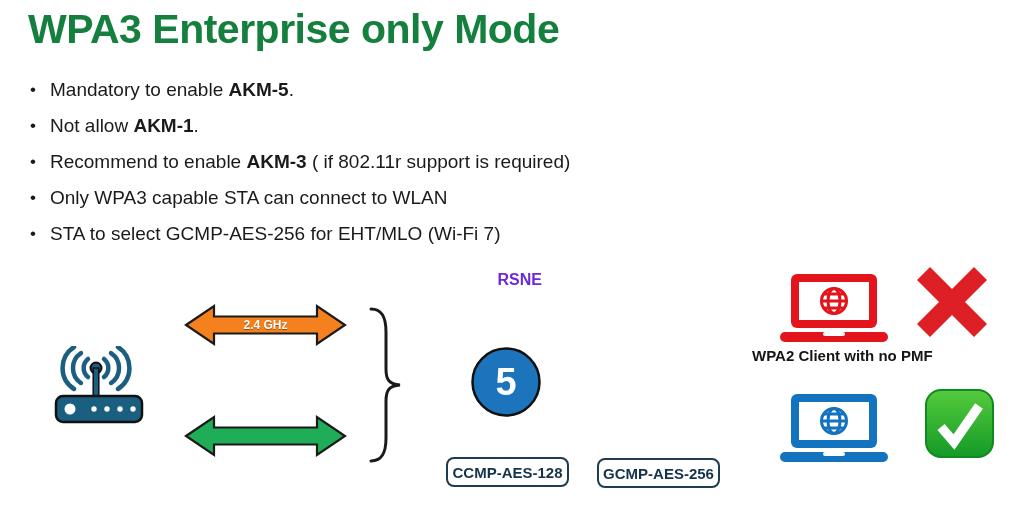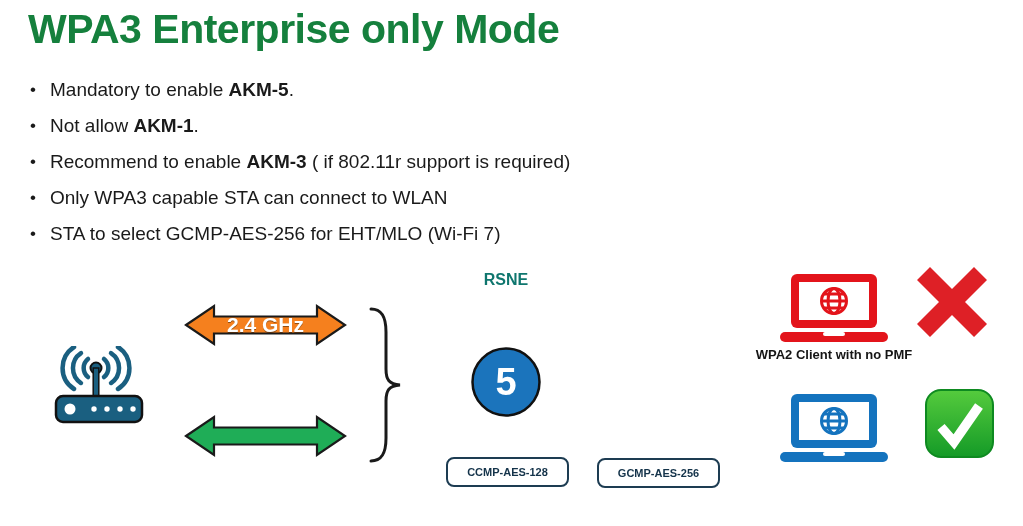--- a/index.html
+++ b/index.html
@@ -18,41 +18,41 @@
   
   .router-svg{left:50px;top:346px;width:100px;height:90px;}
   
   .band{width:165px;height:44px;}
   .band-0{left:183px;top:303px;}
   .band-1{left:183px;top:358px;}
   .band-2{left:183px;top:414px;}
   .band svg{position:absolute;left:0;top:0;width:100%;height:100%;}
   .band .lbl{
     position:absolute;left:0;top:50%;transform:translateY(-52%);width:100%;text-align:center;
-    color:#fff;font-weight:700;font-size:21px;text-shadow:0 1.5px 0 rgba(0,0,0,0.4);
+    color:#fff;font-weight:700;font-size:12px;text-shadow:0 1.5px 0 rgba(0,0,0,0.4);
   }
   
   .brace-svg{left:368px;top:306px;width:36px;height:158px;}
   
-  .rsne{left:470px;top:271px;width:72px;text-align:center;font-weight:700;font-size:16px;color:#0f766e;}
+  .rsne{left:470px;top:271px;width:72px;text-align:right;font-weight:700;font-size:16px;color:#6d28d9;}
   .akm-circle{left:469px;top:345px;width:74px;height:74px;}
   .akm-circle text{font-weight:700;font-size:38px;fill:#fff;font-family:"Liberation Sans","DejaVu Sans",sans-serif;}
   
   .cipher{
     height:30px;display:flex;align-items:center;justify-content:center;
     border:2.5px solid #1d3c52;border-radius:8px;background:#fff;
-    font-weight:700;font-size:11px;color:#14334a;box-sizing:border-box;
+    font-weight:700;font-size:15px;color:#14334a;box-sizing:border-box;
   }
   .cipher-0{left:446px;top:457px;width:123px;}
   .cipher-1{left:597px;top:458px;width:123px;}
   
   .laptop{width:108px;height:68px;}
   .laptop-0{left:780px;top:274px;}
   .laptop-1{left:780px;top:394px;}
-  .client-label{width:182px;text-align:center;font-weight:700;font-size:13px;color:#151515;white-space:nowrap;}
+  .client-label{width:182px;font-weight:700;font-size:15px;color:#151515;white-space:nowrap;margin-left:9px;}
   .client-label-0{left:743px;top:347px;}
   .client-label-1{left:743px;top:466px;}
   .cross-svg{left:917px;top:267px;width:70px;height:70px;}
   .check-svg{left:924px;top:388px;width:71px;height:71px;}
 </style>
 </head>
 <body>
 
 <div class="slide">
 

